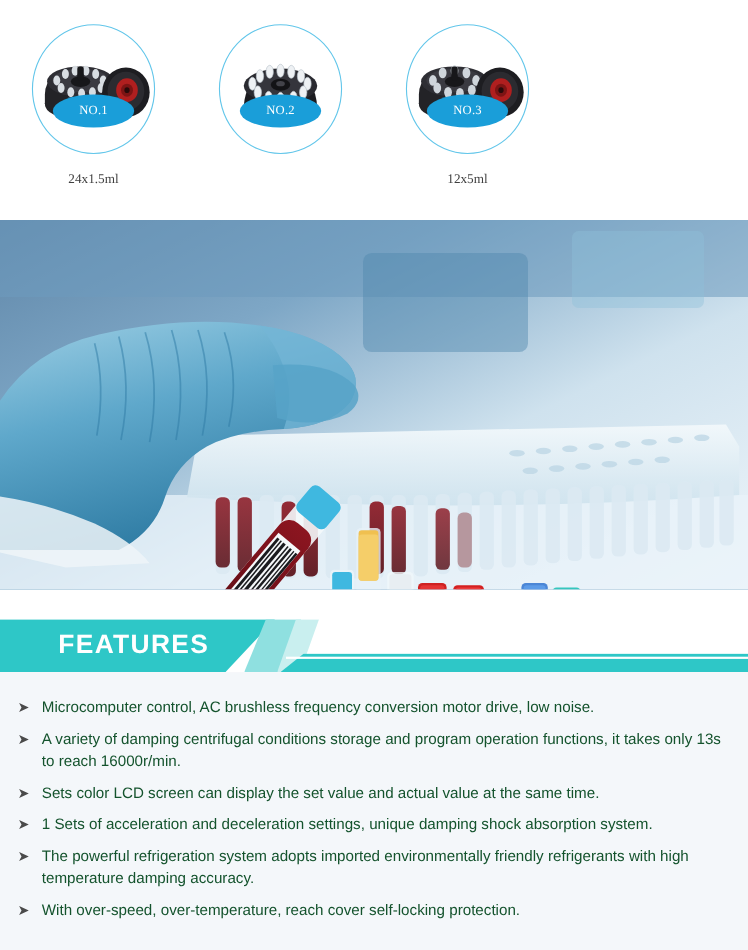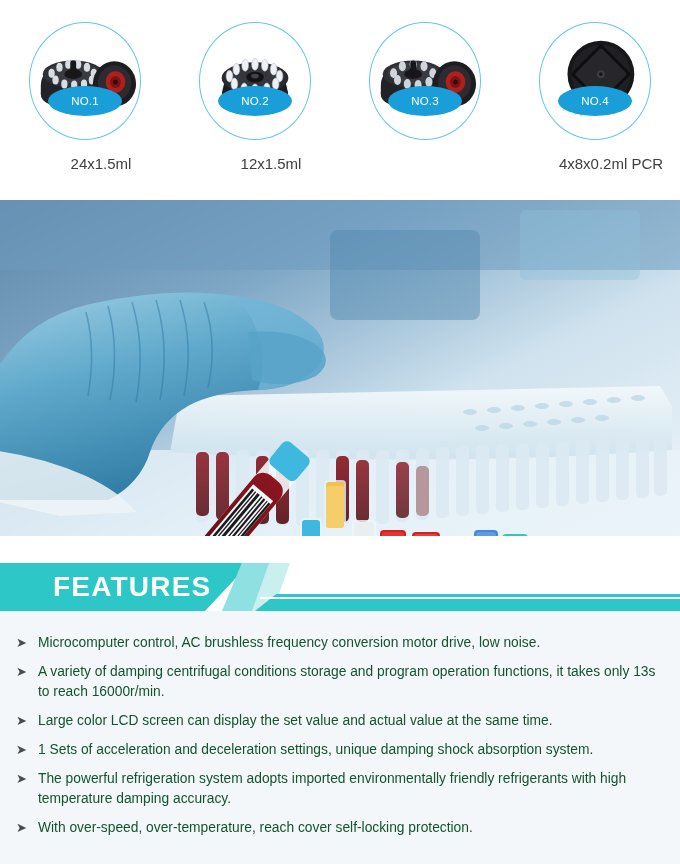--- a/index.html
+++ b/index.html
@@ -20,20 +20,21 @@
     width: 680px;
     height: 200px;
     background: #ffffff;
     display: flex;
     align-items: flex-start;
   }
   .rotor-cell {
     position: relative;
     width: 170px;
     height: 144px;
+    font-family: Liberation Serif, serif;
   }
   .rotor-circle {
     position: absolute;
     left: 50%;
     top: 22px;
     transform: translateX(-50%);
     width: 112px;
     height: 118px;
     border: 1.4px solid #62c6ea;
     border-radius: 50%;
@@ -61,24 +62,24 @@
     font-size: 11.5px;
     letter-spacing: 0.2px;
     display: flex;
     align-items: center;
     justify-content: center;
     z-index: 3;
   }
   .rotor-caption {
     position: absolute;
     top: 155px;
-    left: 16px;
+    left: 0;
     width: 100%;
     text-align: center;
-    font-size: 15px;
+    font-size: 12px;
     color: #3f3f3f;
   }
 
   
   .photo {
     position: relative;
     width: 680px;
     height: 336px;
     overflow: hidden;
     background: #8fb6cf;
@@ -140,21 +141,21 @@
     background: #ffffff;
   }
   .fh-title {
     position: absolute;
     left: 53px;
     top: 0;
     height: 48px;
     display: flex;
     align-items: center;
     color: #ffffff;
-    font-size: 28px;
+    font-size: 24px;
     font-weight: bold;
     letter-spacing: 1.2px;
     z-index: 4;
   }
 
   .features-body {
     width: 680px;
     height: 253px;
     background: #f4f7fa;
     box-sizing: border-box;
@@ -235,21 +236,20 @@
           <ellipse cx="68" cy="67" rx="3.4" ry="6"></ellipse>
             <ellipse cx="56" cy="68" rx="3.4" ry="6"></ellipse>
           <ellipse cx="45" cy="67" rx="3.4" ry="6"></ellipse>
             <ellipse cx="35" cy="62" rx="3.4" ry="6"></ellipse>
         </g>
         <ellipse cx="56" cy="55" rx="9" ry="5.5" fill="#131316"></ellipse>
         <ellipse cx="56" cy="54" rx="4" ry="2.4" fill="#43434a"></ellipse>
       </svg>
     </div>
     <div class="rotor-badge">NO.2</div>
-    <div class="rotor-caption">12x1.5ml</div>
   </div>
 
   <div class="rotor-cell">
     <div class="rotor-circle">
       <svg class="rotor-art" viewBox="0 0 112 118">
         <ellipse cx="44" cy="72" rx="33" ry="15" fill="#1a1a1c"></ellipse>
         <path d="M11 64 Q11 42 44 42 Q77 42 77 64 L77 72 Q77 86 44 86 Q11 86 11 72 Z" fill="#232327"></path>
         <ellipse cx="44" cy="52" rx="31" ry="14" fill="#2e2e34"></ellipse>
         <ellipse cx="44" cy="51" rx="26" ry="11" fill="#3a3a41"></ellipse>
         <g fill="#cfd5db">
@@ -266,42 +266,23 @@
         <ellipse cx="44" cy="52" rx="9" ry="5" fill="#17171a"></ellipse>
         <rect x="41" y="38" width="6" height="13" rx="2.5" fill="#17171a"></rect>
         <ellipse cx="86" cy="62" rx="22" ry="23" fill="#1d1d21"></ellipse>
         <ellipse cx="86" cy="61" rx="17" ry="18" fill="#2b2b30"></ellipse>
         <ellipse cx="87" cy="60" rx="10" ry="11" fill="#b01f1f"></ellipse>
         <ellipse cx="87" cy="60" rx="5.5" ry="6" fill="#7d1414"></ellipse>
         <ellipse cx="87" cy="60" rx="2.4" ry="2.6" fill="#2a0a0a"></ellipse>
       </svg>
     </div>
     <div class="rotor-badge">NO.3</div>
-  </div>
-
-  <div class="rotor-cell">
-    <div class="rotor-circle">
-      <svg class="rotor-art" viewBox="0 0 112 118">
-        <circle cx="62" cy="52" r="34" fill="#17171a"></circle>
-        <circle cx="62" cy="52" r="30" fill="#202024"></circle>
-        <rect x="40" y="30" width="44" height="44" rx="3" fill="#0e0e10" transform="rotate(45 62 52)"></rect>
-        <rect x="43" y="33" width="38" height="38" rx="2" fill="#26262b" transform="rotate(45 62 52)"></rect>
-        <circle cx="62" cy="52" r="4" fill="#3d3d44"></circle>
-        <circle cx="62" cy="52" r="1.8" fill="#15151a"></circle>
-        <g fill="#e8edf2" stroke="#c3ccd4" stroke-width="0.5">
-          <path d="M22 78 l4 0 l-1.4 11 l-1.2 0 Z"></path>
-          <path d="M28 80 l4 0 l-1.4 11 l-1.2 0 Z"></path>
-          <path d="M34 82 l4 0 l-1.4 11 l-1.2 0 Z"></path>
-          <path d="M40 84 l4 0 l-1.4 11 l-1.2 0 Z"></path>
-        </g>
-      </svg>
-    </div>
-    <div class="rotor-badge">NO.4</div>
-    <div class="rotor-caption">4x8x0.2ml PCR</div>
-  </div>
+    <div class="rotor-caption">12x5ml</div>
+  </div>
+
 </div>
 
 <div class="photo">
   <svg width="680" height="336" viewBox="0 0 680 336">
     <defs>
       <linearGradient id="bgGrad" x1="0" y1="0" x2="1" y2="1">
         <stop offset="0%" stop-color="#5f86a8"></stop>
         <stop offset="30%" stop-color="#7ea7c6"></stop>
         <stop offset="62%" stop-color="#cfe2ee"></stop>
         <stop offset="100%" stop-color="#eef5fa"></stop>
@@ -463,21 +444,21 @@
   <div class="feature-item">
     <span class="feature-arrow">➤</span>
     <span class="feature-text">Microcomputer control, AC brushless frequency conversion motor drive, low noise.</span>
   </div>
   <div class="feature-item">
     <span class="feature-arrow">➤</span>
     <span class="feature-text">A variety of damping centrifugal conditions storage and program operation functions, it takes only 13s to reach 16000r/min.</span>
   </div>
   <div class="feature-item">
     <span class="feature-arrow">➤</span>
-    <span class="feature-text">Large color LCD screen can display the set value and actual value at the same time.</span>
+    <span class="feature-text">Sets color LCD screen can display the set value and actual value at the same time.</span>
   </div>
   <div class="feature-item">
     <span class="feature-arrow">➤</span>
     <span class="feature-text">1 Sets of acceleration and deceleration settings, unique damping shock absorption system.</span>
   </div>
   <div class="feature-item">
     <span class="feature-arrow">➤</span>
     <span class="feature-text">The powerful refrigeration system adopts imported environmentally friendly refrigerants with high temperature damping accuracy.</span>
   </div>
   <div class="feature-item">

